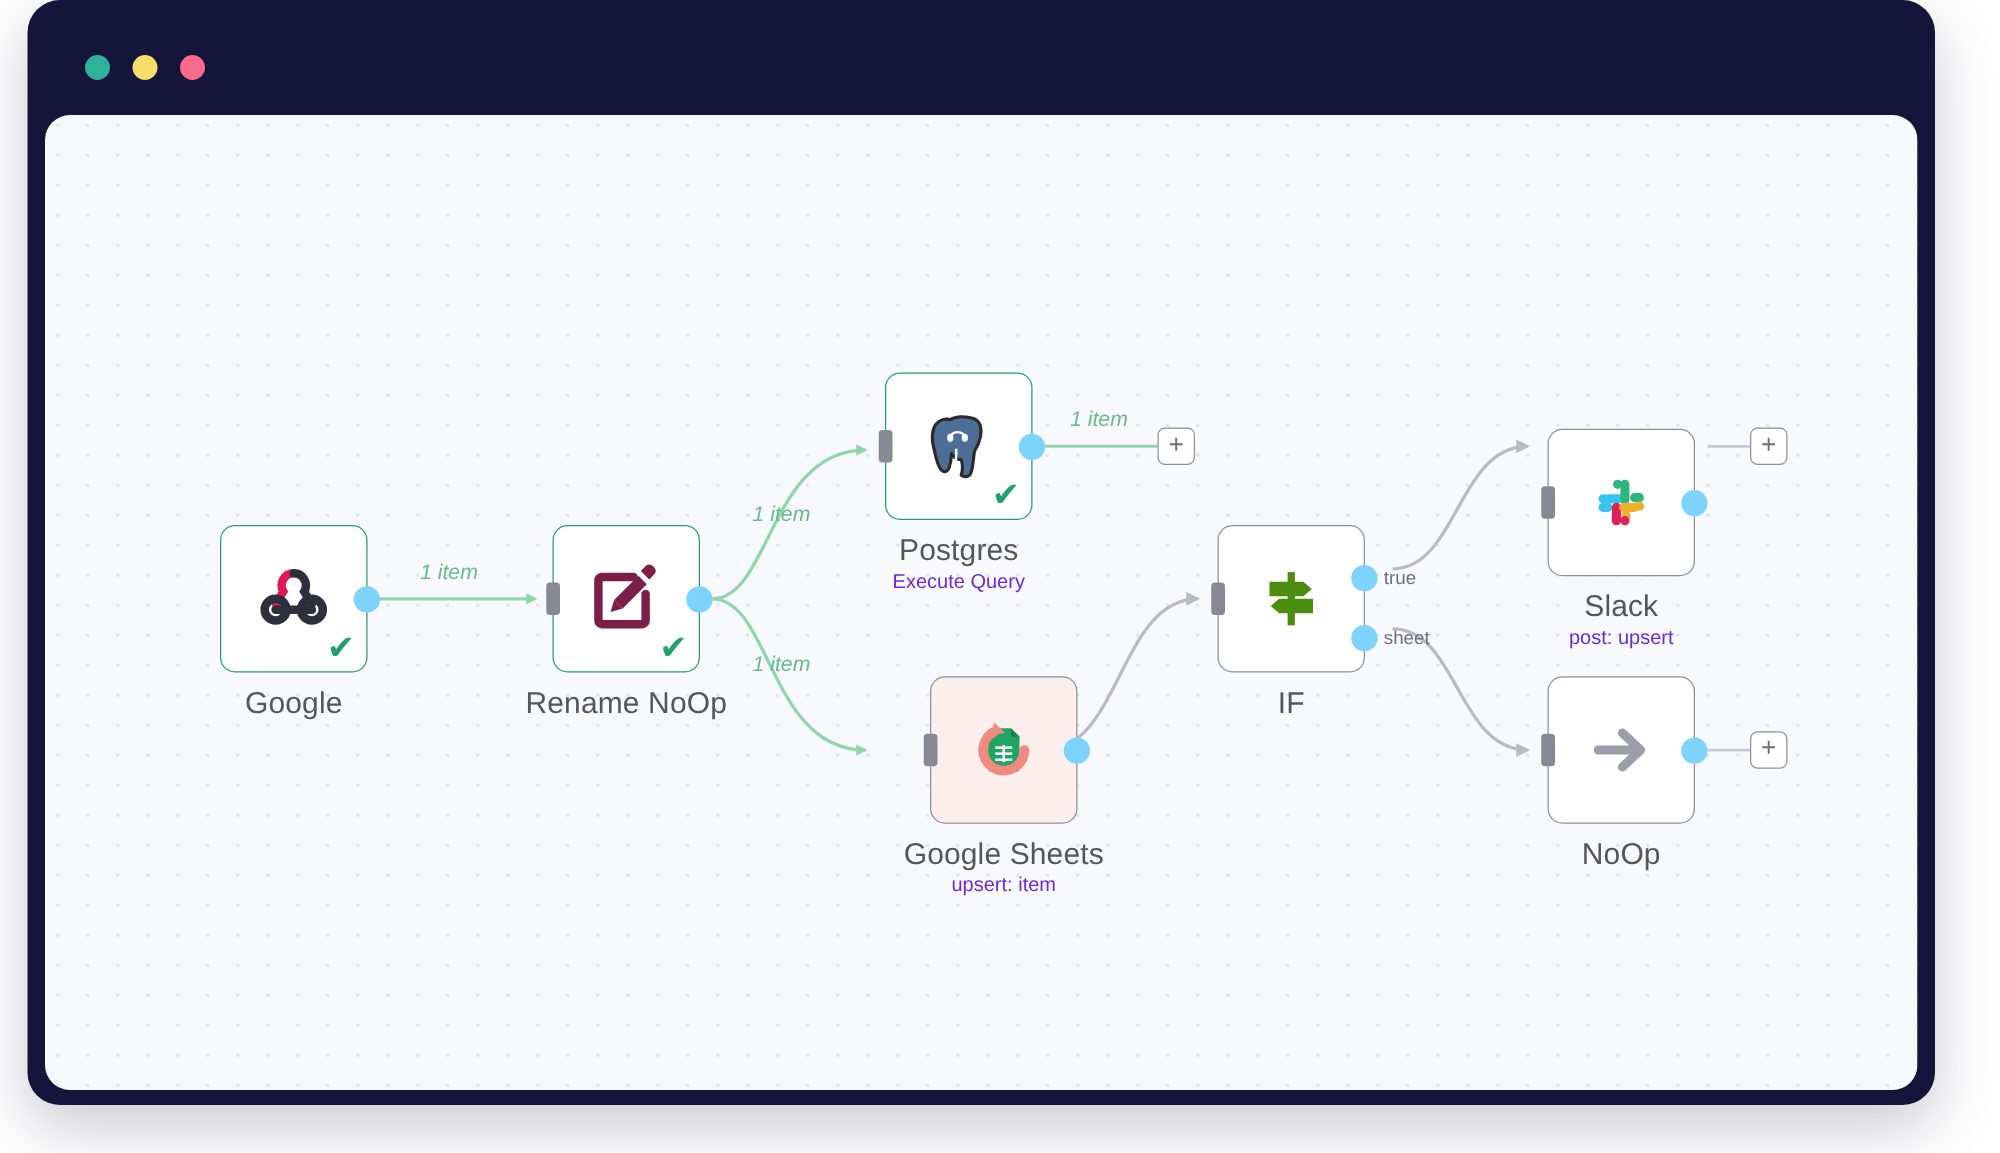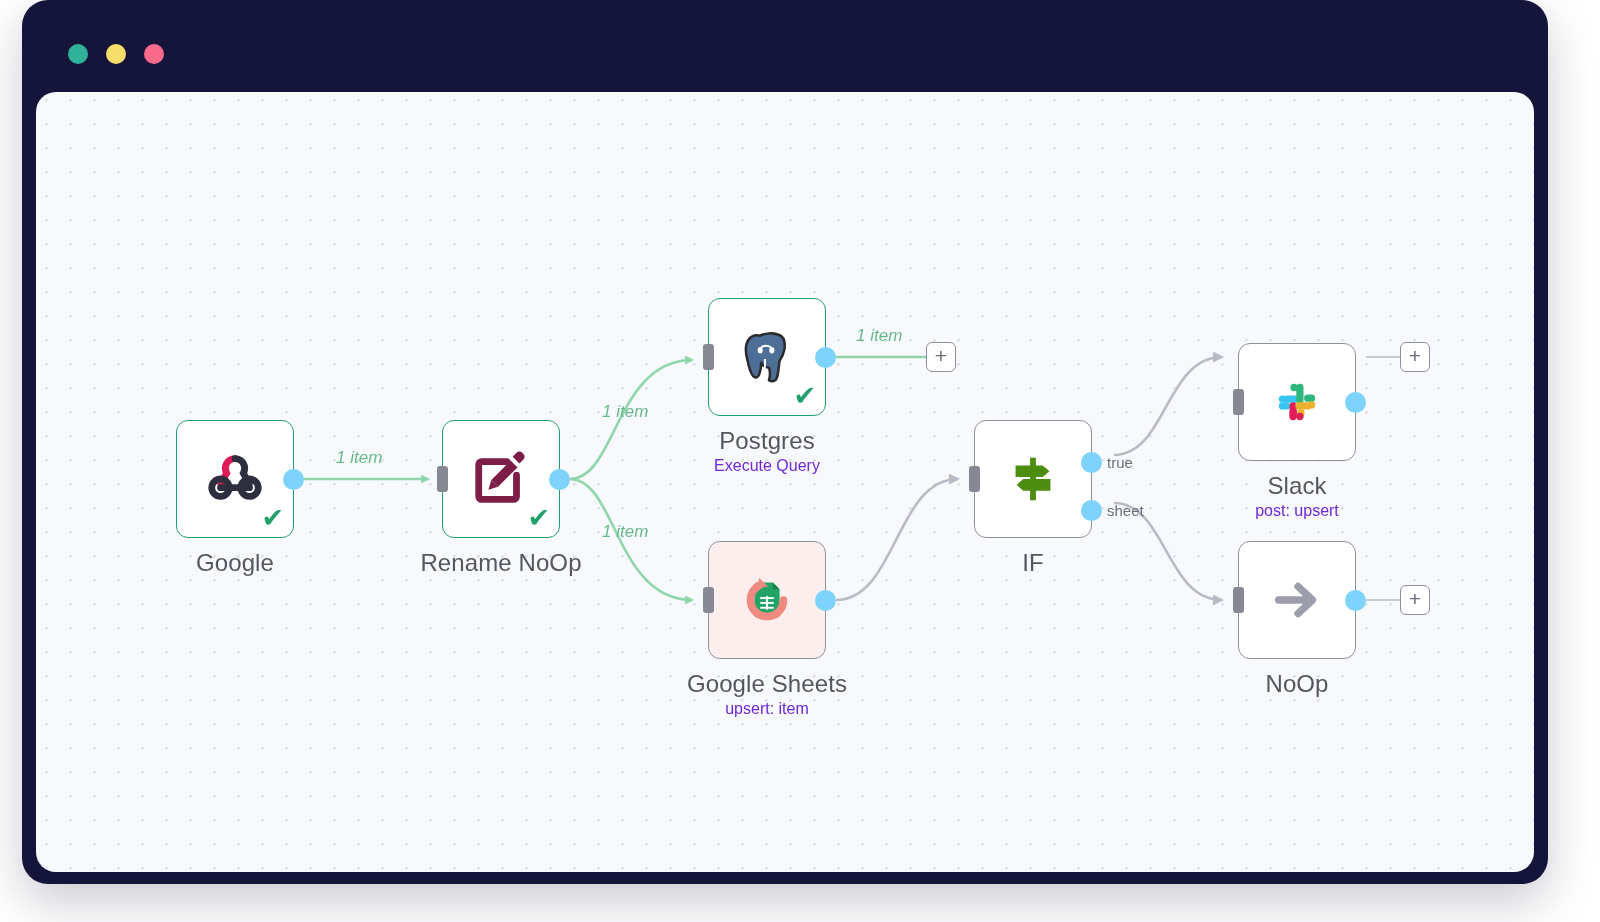--- a/index.html
+++ b/index.html
@@ -295,21 +295,21 @@
           <ellipse cx="37" cy="25" rx="2.6" ry="3.4" fill="#ffffff"></ellipse>
         </svg>
         <div class="out-port"></div>
         <div class="check">✔</div>
         <div class="node-caption">
           <div class="node-title">Postgres</div>
           <div class="node-sub">Execute Query</div>
         </div>
       </div>
 
-      <div class="node error-bg" style="left:672px; top:449px;">
+      <div class="node error-bg" style="left:708px; top:449px;">
         <div class="in-port"></div>
         <svg class="node-icon" viewBox="0 0 64 64">
           <path d="M38 14 H22 a3 3 0 0 0 -3 3 v30 a3 3 0 0 0 3 3 h20 a3 3 0 0 0 3 -3 V21 z" fill="#21a366"></path>
           <path d="M38 14 v7 h7 z" fill="#188348"></path>
           <g fill="#ffffff">
             <rect x="25" y="29" width="14" height="2"></rect>
             <rect x="25" y="34" width="14" height="2"></rect>
             <rect x="25" y="39" width="14" height="2"></rect>
             <rect x="31" y="28" width="2" height="14"></rect>
           </g>

